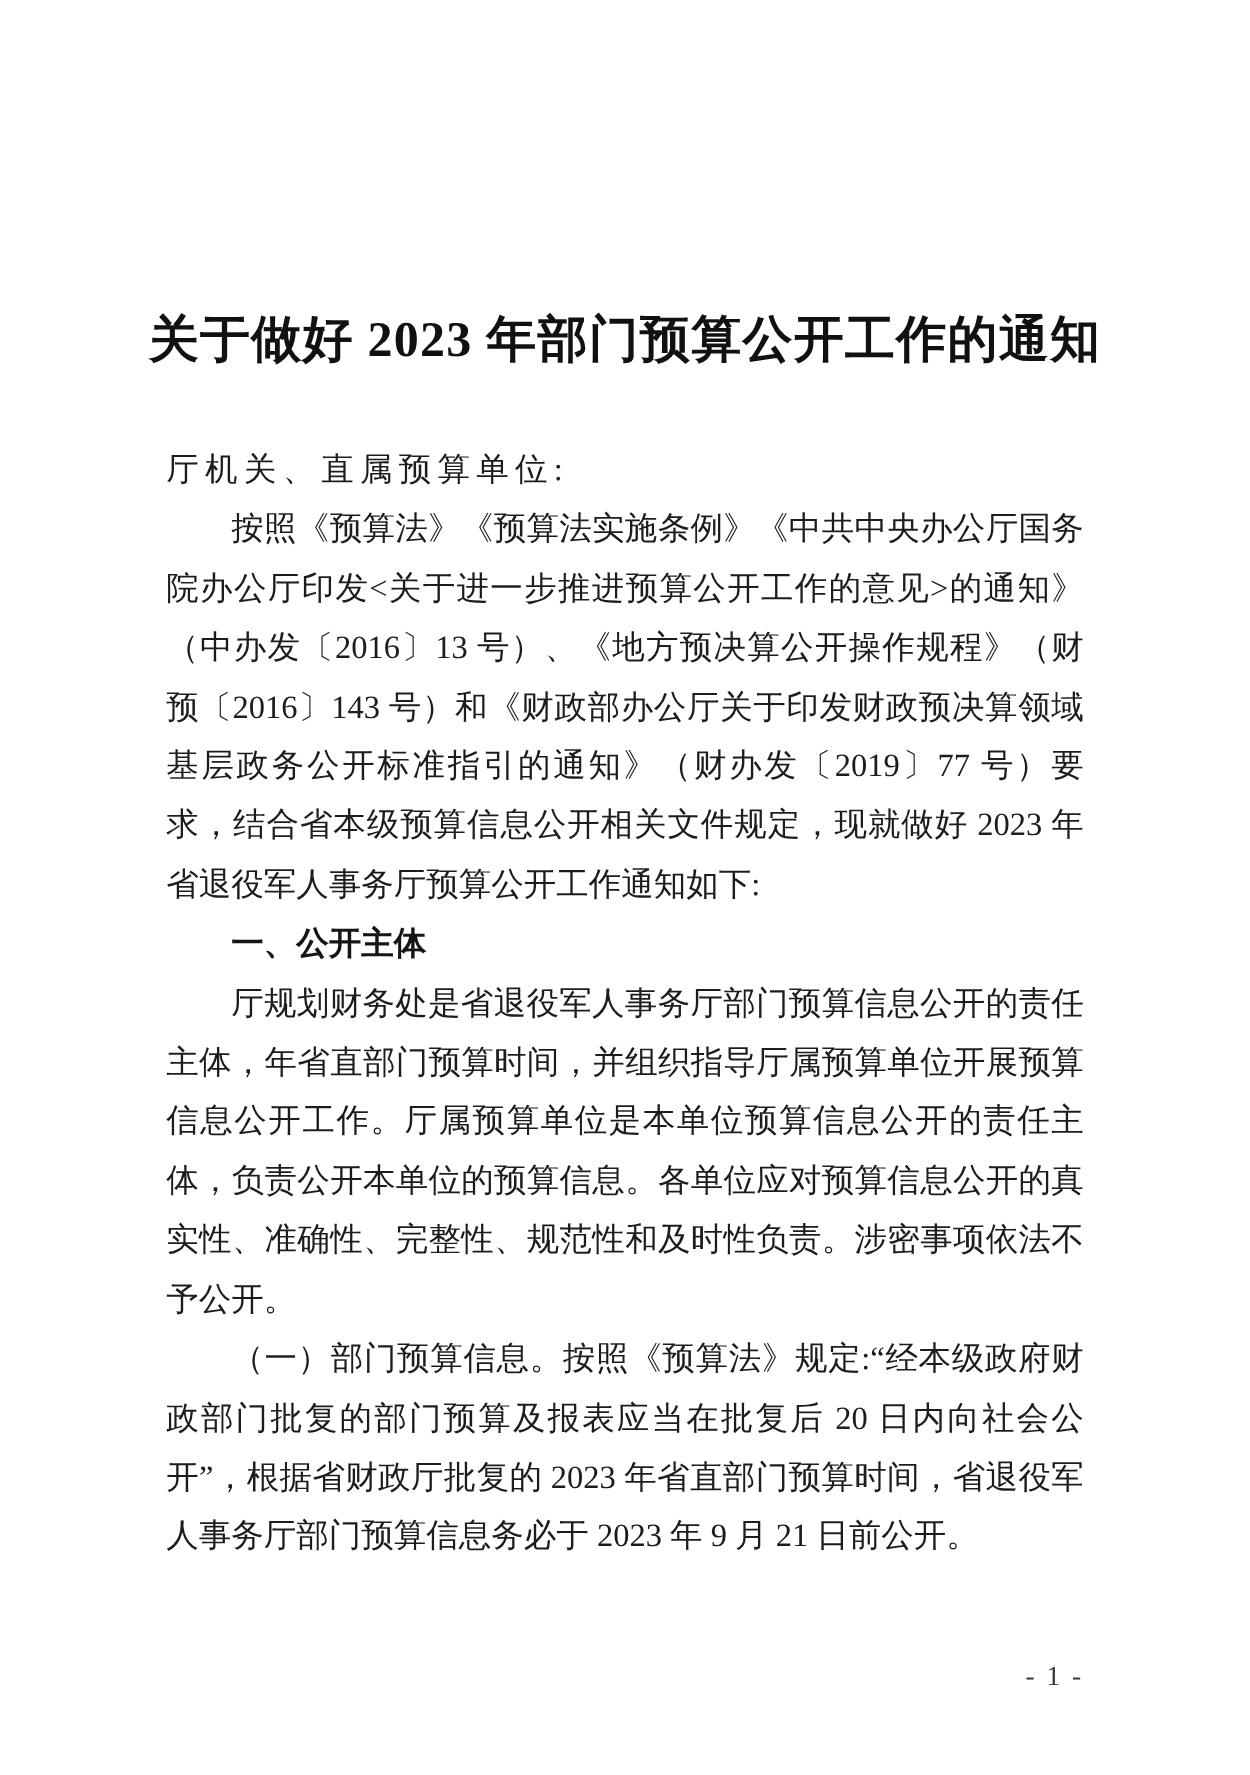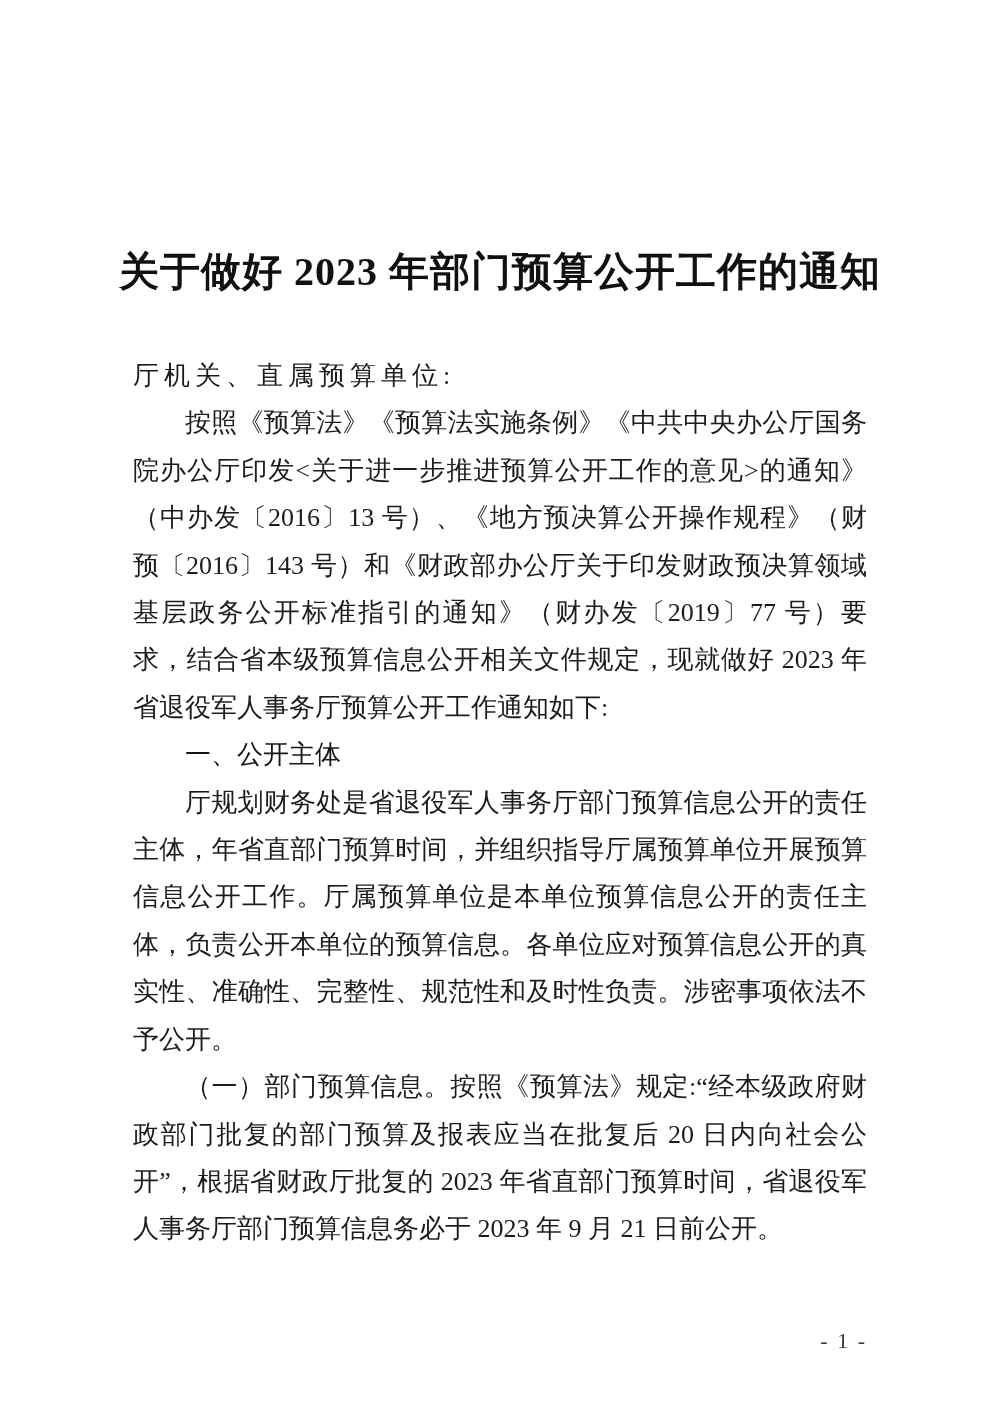--- a/index.html
+++ b/index.html
@@ -47,21 +47,21 @@
     text-align: left;
     letter-spacing: 5px;
   }
   .indent {
     text-indent: 52px;
   }
   .section-heading {
     font-family: "Liberation Sans", "DejaVu Sans", sans-serif;
     font-size: 26px;
     line-height: 47.4px;
-    font-weight: 400;
+    font-weight: 700;
     text-indent: 52px;
     text-align: left;
     color: #151515;
   }
   .page-number {
     position: absolute;
     top: 1328px;
     left: 133px;
     width: 734px;
     text-align: right;

